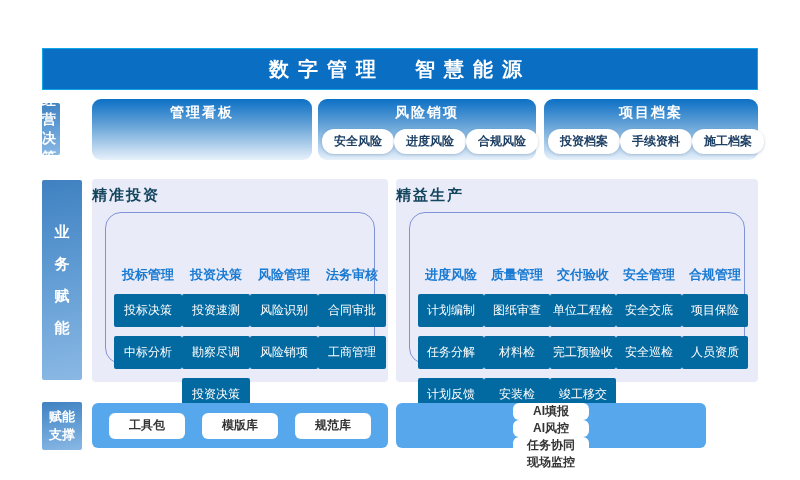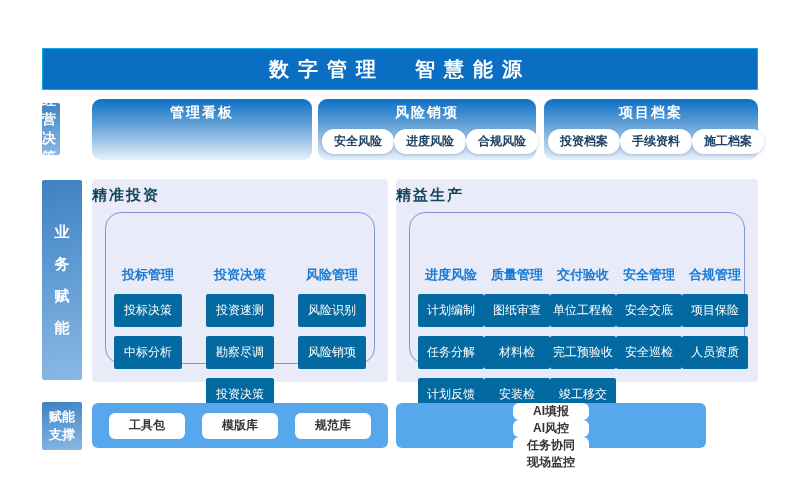--- a/index.html
+++ b/index.html
@@ -104,20 +104,25 @@
       <div class="colhead">投资决策</div>
       <div class="tealbtn">投资速测</div>
       <div class="tealbtn">勘察尽调</div>
       <div class="tealbtn">投资决策</div>
     </div>
     <div class="col">
       <div class="colhead">风险管理</div>
       <div class="tealbtn">风险识别</div>
       <div class="tealbtn">风险销项</div>
     </div>
+    <div class="col">
+      <div class="colhead">法务审核</div>
+      <div class="tealbtn">合同审批</div>
+      <div class="tealbtn">工商管理</div>
+    </div>
   </div>
 </div>
 
 <div class="abs block block-right" style="left:396px;width:362px;">
   <div class="btitle">精益生产</div>
   <div class="frame">
     <div class="col">
       <div class="colhead">进度风险</div>
       <div class="tealbtn">计划编制</div>
       <div class="tealbtn">任务分解</div>

